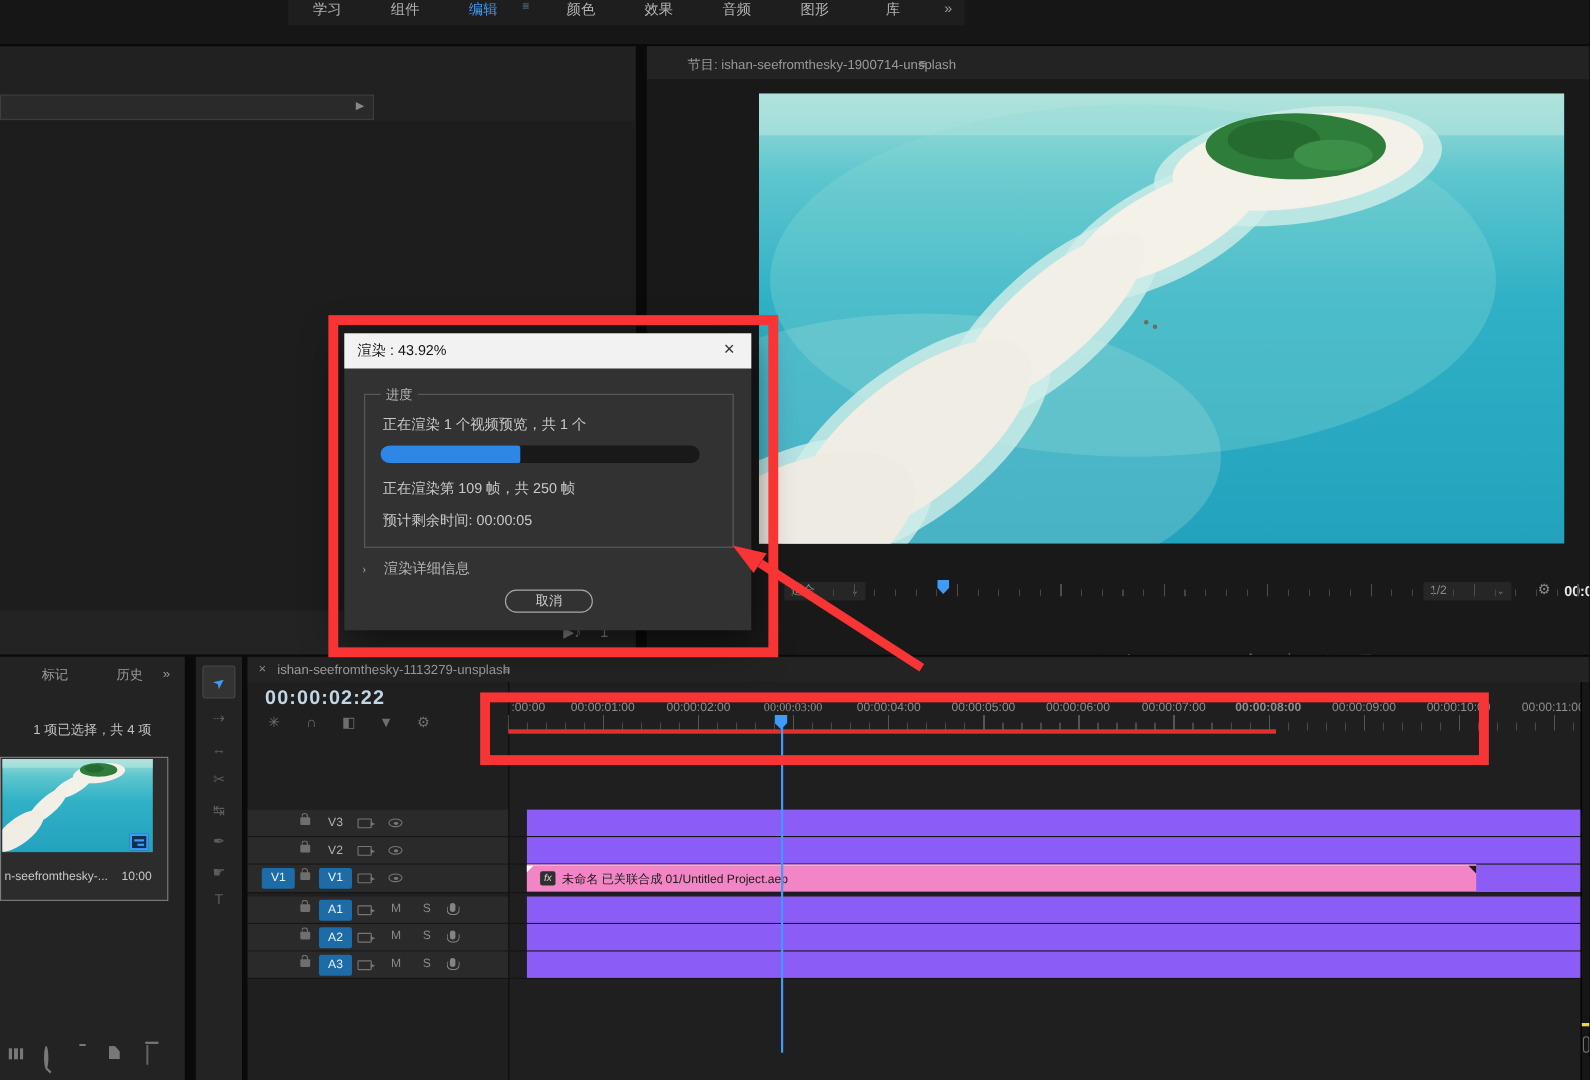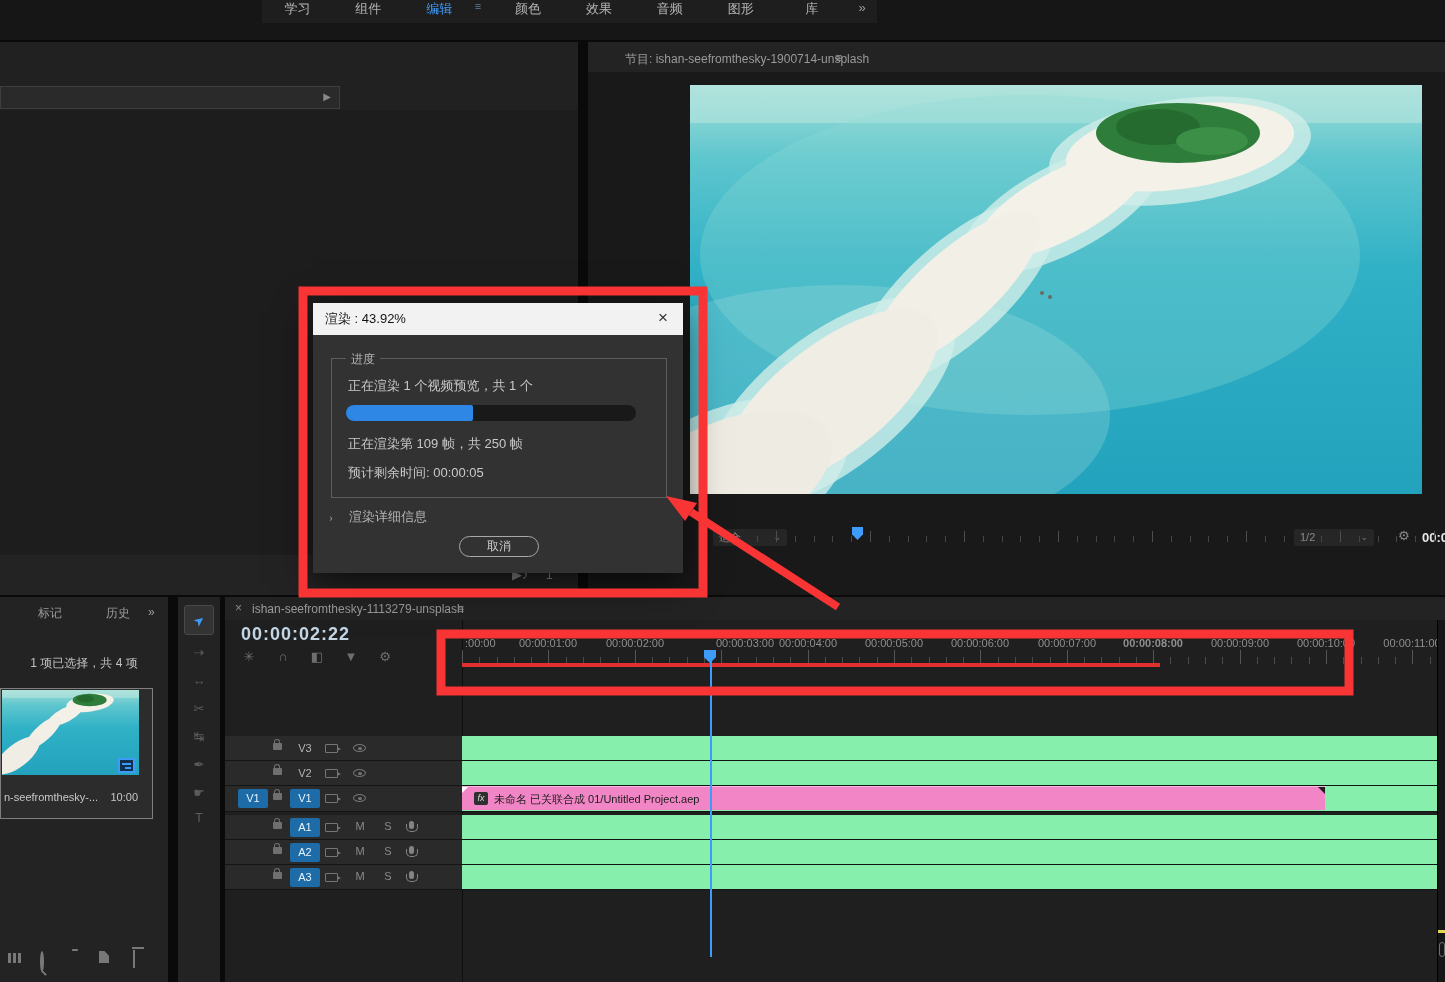--- a/index.html
+++ b/index.html
@@ -133,21 +133,21 @@
   .ruler-label { position:absolute; top:40px; color:#8f8f8f; font-size:11px; white-space:nowrap;
     transform:translateX(-50%); }
   .ruler-label.first { transform:none; }
   #tl-ticks { position:absolute; left:237px; top:53px; width:975px; height:14px;
     background-image:repeating-linear-gradient(90deg,#555 0 1px,transparent 1px 86.4px),
                      repeating-linear-gradient(90deg,#4a4a4a 0 1px,transparent 1px 17.28px);
     background-size:100% 14px,100% 7px; background-position:bottom left,bottom left; background-repeat:repeat-x; }
   #render-bar { position:absolute; left:237px; top:66px; width:698px; height:4px; background:#e03030; }
   .trk { position:absolute; left:0; width:1212px; border-bottom:1px solid #141414; }
   .trk .hd { position:absolute; left:0; top:0; width:237px; height:100%; background:#2a2a2a; }
-  .trk .ct { position:absolute; left:237px; top:0; right:0; height:100%; background:#86efac; }
+  .trk .ct { position:absolute; left:254px; top:0; right:0; height:100%; background:#8b5cf6; }
   .hd .slot { position:absolute; top:3px; height:19px; width:30px; border-radius:2px;
     text-align:center; font-size:11px; line-height:19px; color:#b2b2b2; }
   .hd .slot.blue { background:#1d6ca8; color:#e6f3fd; }
   .hd .pos-lock { position:absolute; left:48px; top:7px; }
   .hd .pos-target { position:absolute; left:100px; top:8px; }
   .hd .pos-eye { position:absolute; left:128px; top:8px; }
   .hd .ms { position:absolute; top:5px; color:#8a8a8a; font-size:11px; width:14px; text-align:center; }
   .hd .pos-mic { position:absolute; left:184px; top:6px; }
   #master-level { position:absolute; left:140px; top:4px; color:#787878; font-size:11px; }
   #master-bowtie { position:absolute; left:212px; top:3px; color:#b0b0b0; font-size:12px; }
@@ -359,21 +359,21 @@
     <span class="tl-tool-ic" style="left:48px;">∩</span>
     <span class="tl-tool-ic" style="left:82px;">◧</span>
     <span class="tl-tool-ic" style="left:116px;">▼</span>
     <span class="tl-tool-ic" style="left:150px;">⚙</span>
     <div id="tl-vline"></div>
 
     <div>
       <span class="ruler-label first" style="left:240px;">:00:00</span>
       <span class="ruler-label" style="left:323px;">00:00:01:00</span>
       <span class="ruler-label" style="left:410px;">00:00:02:00</span>
-      <span class="ruler-label" style="left:520px;">00:00:03:00</span>
+      <span class="ruler-label" style="left:496px;font-family:Liberation Serif, serif;">00:00:03:00</span>
       <span class="ruler-label" style="left:583px;">00:00:04:00</span>
       <span class="ruler-label" style="left:669px;">00:00:05:00</span>
       <span class="ruler-label" style="left:755px;">00:00:06:00</span>
       <span class="ruler-label" style="left:842px;">00:00:07:00</span>
       <span class="ruler-label" style="left:928px;font-weight:bold;">00:00:08:00</span>
       <span class="ruler-label" style="left:1015px;">00:00:09:00</span>
       <span class="ruler-label" style="left:1101px;">00:00:10:00</span>
       <span class="ruler-label" style="left:1187px;">00:00:11:00</span>
       <div id="tl-ticks"></div>
       <div id="render-bar"></div>

